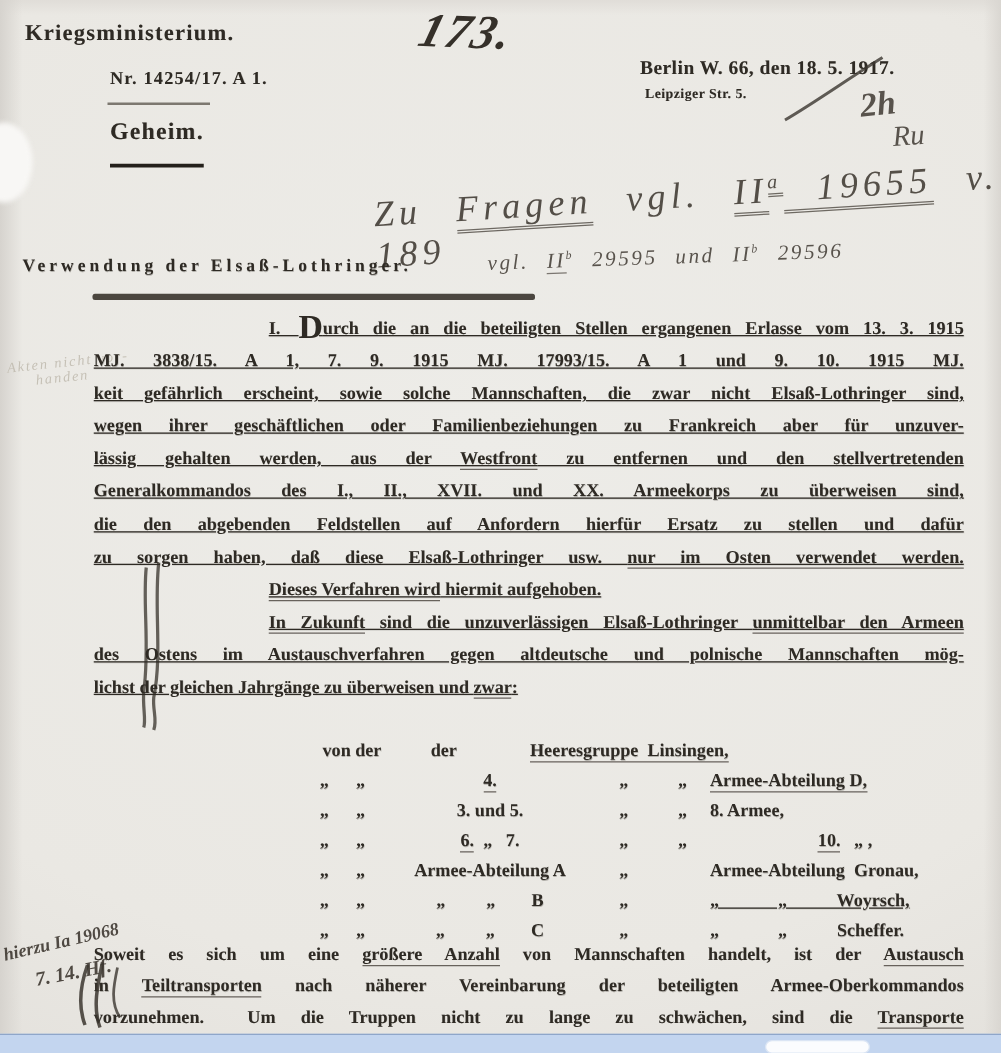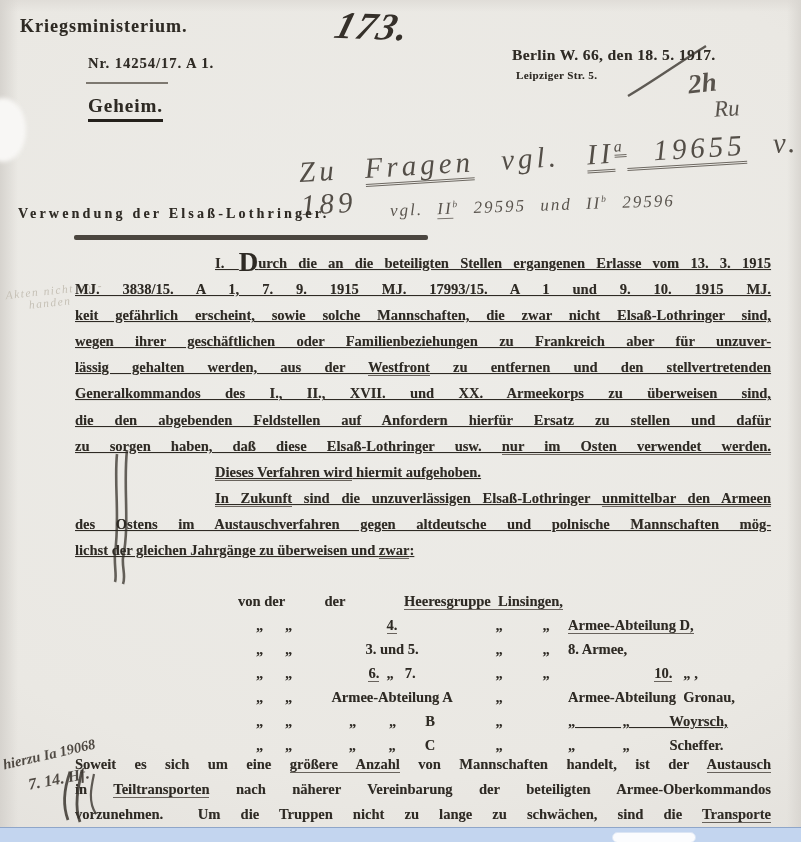--- a/index.html
+++ b/index.html
@@ -25,21 +25,21 @@
 
   .blob{left:-20px;top:98px;width:46px;height:64px;border-radius:50%;
         background:#f8f7f5;filter:blur(2px);}
 
   .folio{left:336px;top:4px;font-size:38px;font-weight:700;
          transform:skewX(-14deg) rotate(2deg);color:#35302a;letter-spacing:2px;}
   .ministry{left:20px;top:16px;font-size:18px;letter-spacing:1px;}
   .fileno{left:56px;top:55px;font-size:14.5px;letter-spacing:1px;margin-left:32px;}
   .fileno-rule{left:86px;top:82px;width:82px;height:1.5px;background:#7d7870;}
   .geheim{left:88px;top:95px;font-size:19px;letter-spacing:1px;
-          border-bottom:3px solid #24201b;padding-bottom:2px;}
+          border-bottom:3px solid #24201b;padding-bottom:14px;}
   .placedate{left:512px;top:46px;font-size:15.5px;letter-spacing:.4px;}
   .street{left:516px;top:69px;font-size:11px;letter-spacing:.4px;}
   .subject{left:18px;top:206px;font-size:14px;letter-spacing:3.2px;}
   .subject-bar{left:74px;top:235px;width:354px;height:5px;background:#353029;
                opacity:.88;border-radius:2px;filter:blur(.4px);}
 
   .topnote{left:300px;top:156px;width:512px;font-size:29px;letter-spacing:4px;
            word-spacing:16px;transform:rotate(-3.5deg);transform-origin:left center;
            opacity:.88;}
   .refnote{left:390px;top:196px;font-size:17px;letter-spacing:2px;word-spacing:8px;
@@ -124,21 +124,21 @@
     <div class="bline"><span>die den abgebenden Feldstellen auf Anfordern hierfür Ersatz zu stellen und dafür</span></div>
     <div class="bline"><span>zu sorgen haben, daß diese Elsaß-Lothringer usw. </span><span class="u">nur im Osten verwendet werden.</span></div>
     <div class="bline ind nojust"><span class="u">Dieses Verfahren wird</span><span> hiermit aufgehoben.</span></div>
     <div class="bline ind"><span class="u">In Zukunft</span><span> sind die unzuverlässigen Elsaß-Lothringer </span><span class="u">unmittelbar den Armeen</span></div>
     <div class="bline"><span>des Ostens im Austauschverfahren gegen altdeutsche und polnische Mannschaften mög-</span></div>
     <div class="bline nojust"><span>lichst der gleichen Jahrgänge zu überweisen und </span><span class="u">zwar</span><span>:</span></div>
   </div>
 
   <div class="abs armylist">
       <div class="lrow">
-        <div class="lcell" style="width: 72px; text-align: left;"><span>von der</span></div>
+        <div class="lcell" style="width: 72px; text-align: left; margin-left: 20px;"><span>von der</span></div>
         <div class="lcell" style="width: 50px; text-align: center;"><span>der</span></div>
         <div class="lcell" style="width: 44px; text-align: center;"><span></span></div>
         <div class="lcell" style="flex: 1 1 0%; text-align: left;"><span class="u">Heeresgruppe  Linsingen,</span></div>
       </div>
       <div class="lrow">
         <div class="lcell" style="width: 72px; text-align: center;"><span>„      „</span></div>
         <div class="lcell" style="width: 164px; text-align: center;"><span class="u">4.</span></div>
         <div class="lcell" style="width: 50px; text-align: center;"><span>„</span></div>
         <div class="lcell" style="width: 44px; text-align: center;"><span>„</span></div>
         <div class="lcell" style="flex: 1 1 0%; text-align: left;"><span class="u">Armee-Abteilung D,</span></div>

